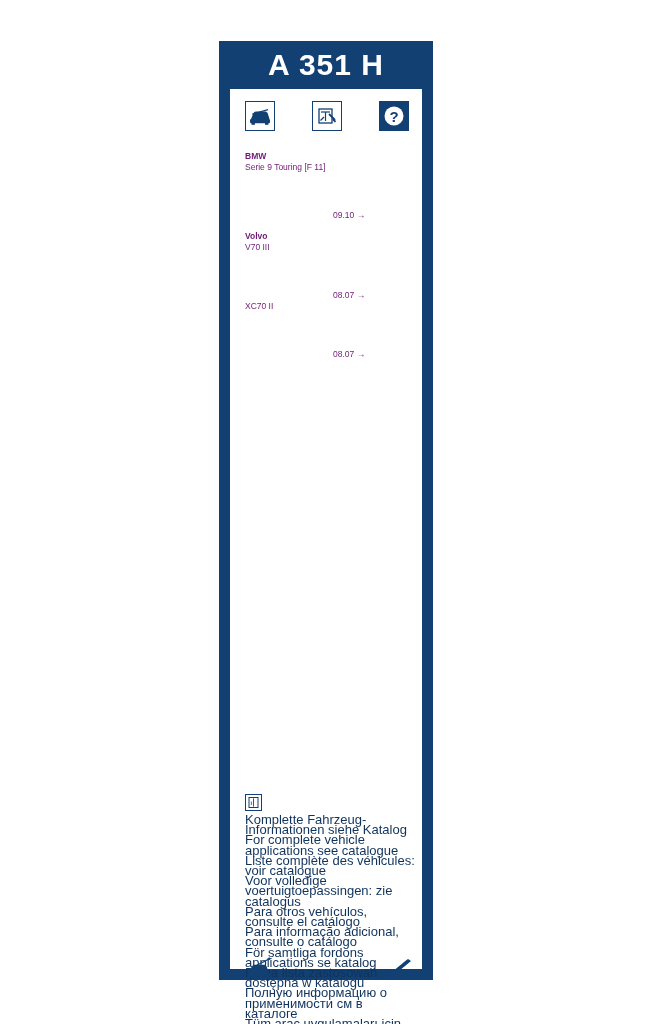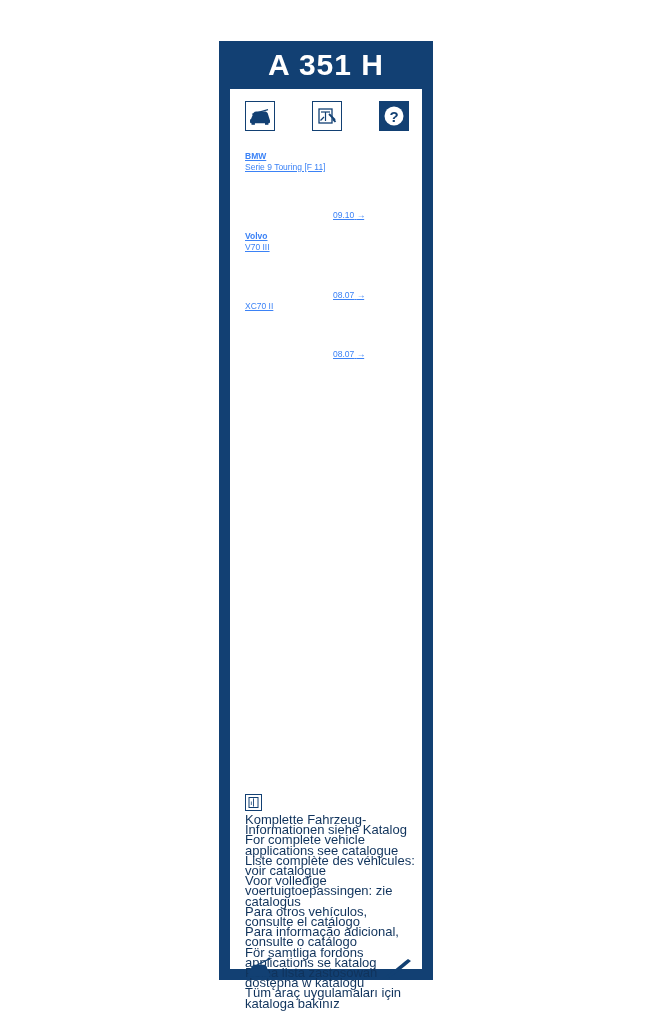--- a/index.html
+++ b/index.html
@@ -70,22 +70,21 @@
   .icon-box.tool { left: 67px; top: 0px; }
   .icon-box.help { left: 134px; top: 0px; background: #124073; }
   .icon-box svg { display: block; }
 
   
   .apps {
     position: absolute;
     left: 15px;
     top: 62px;
     width: 168px;
-    color: #3b82f6;
-    text-decoration: underline;
+    color: #701a75;
   }
   .make {
     font-size: 8.5px;
     font-weight: bold;
     margin-top: 10px;
     line-height: 11px;
   }
   .make:first-child { margin-top: 0; }
   .app-row {
     display: flex;
@@ -238,20 +237,21 @@
 
       <div class="info-lines">
         <div>Komplette Fahrzeug-Informationen siehe Katalog</div>
         <div>For complete vehicle applications see catalogue</div>
         <div>Liste complète des véhicules: voir catalogue</div>
         <div>Voor volledige voertuigtoepassingen: zie catalogus</div>
         <div>Para otros vehículos, consulte el catálogo</div>
         <div>Para informação adicional, consulte o catálogo</div>
         <div>För samtliga fordons applications se katalog</div>
         <div>Pełna lista zastosowań dostępna w katalogu</div>
+        <div>Полную информацию о применимости см в каталоге</div>
         <div>Tüm araç uygulamaları için kataloga bakınız</div>
       </div>
 
       <div class="picto">
         <svg width="170" height="26" viewBox="0 0 170 26">
 
           <path d="M4 18 L7 11.5 C7.6 10.3 8.6 9.8 9.8 9.8 L19 9.8 C20.2 9.8 21 10.3 21.6 11.5 L24 18 Z" fill="#124073"></path>
           <rect x="3" y="18" width="22" height="3.8" rx="1" fill="#124073"></rect>
           <rect x="5" y="21.4" width="3.2" height="1.6" fill="#124073"></rect>
           <rect x="19.5" y="21.4" width="3.2" height="1.6" fill="#124073"></rect>

